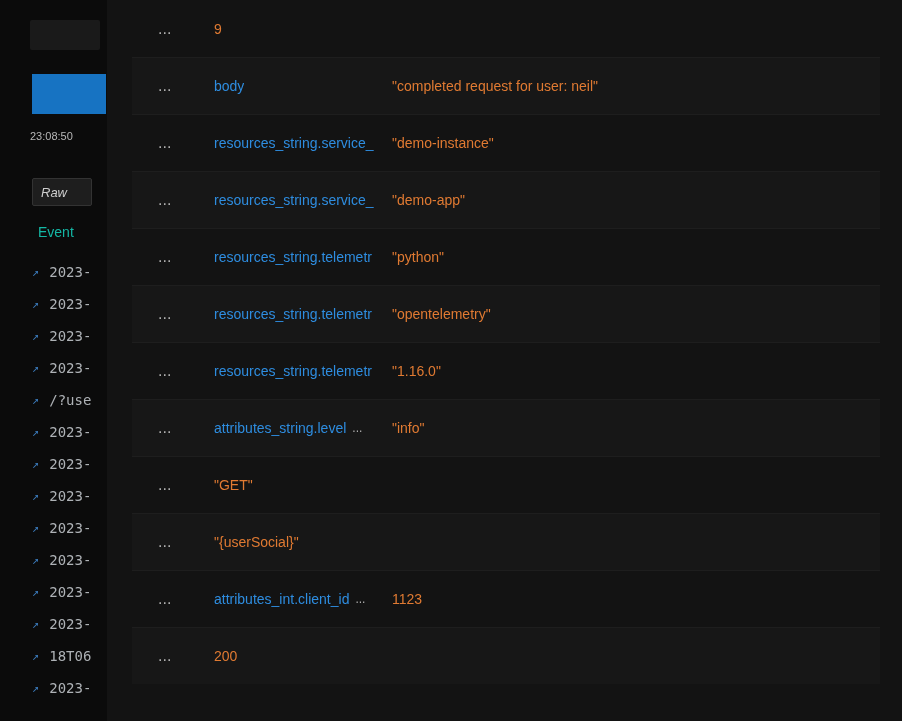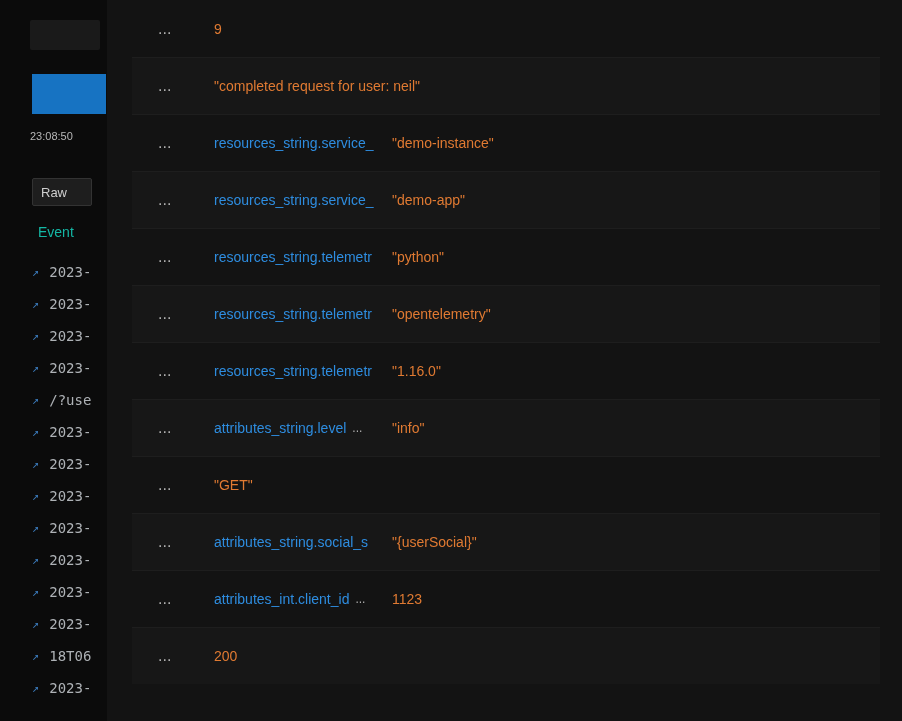--- a/index.html
+++ b/index.html
@@ -61,20 +61,21 @@
     height: 28px;
     background: #1e1e1e;
     border: 1px solid #333;
     color: #cfcfcf;
     font-size: 13px;
     display: flex;
     align-items: center;
     padding-left: 8px;
     border-radius: 2px;
     cursor: pointer;
+    font-style: italic;
   }
   .left-col .event-hdr {
     position: absolute;
     top: 224px;
     left: 38px;
     color: #14b8a6;
     font-size: 14px;
   }
   .left-col .event-list {
     position: absolute;
@@ -227,20 +228,23 @@
   </div>
 
   <div class="detail-panel">
     <div class="detail-inner" id="detail-inner">
         <div class="field-row">
           <span class="dots">...</span>
           <span class="fval">9</span>
         </div>
         <div class="field-row alt">
           <span class="dots">...</span>
+          <span class="fkey-wrap">
+            <span class="fkey">body</span>
+          </span>
           <span class="fval">"completed request for user: neil"</span>
         </div>
         <div class="field-row">
           <span class="dots">...</span>
           <span class="fkey-wrap">
             <span class="fkey">resources_string.service_</span>
           </span>
           <span class="fval">"demo-instance"</span>
         </div>
         <div class="field-row alt">
@@ -278,23 +282,20 @@
             <span class="fkey-dots">...</span>
           </span>
           <span class="fval">"info"</span>
         </div>
         <div class="field-row">
           <span class="dots">...</span>
           <span class="fval">"GET"</span>
         </div>
         <div class="field-row alt">
           <span class="dots">...</span>
-          <span class="fkey-wrap">
-            <span class="fkey">attributes_string.social_s</span>
-          </span>
           <span class="fval">"{userSocial}"</span>
         </div>
         <div class="field-row">
           <span class="dots">...</span>
           <span class="fkey-wrap">
             <span class="fkey">attributes_int.client_id</span>
             <span class="fkey-dots">...</span>
           </span>
           <span class="fval">1123</span>
         </div>

